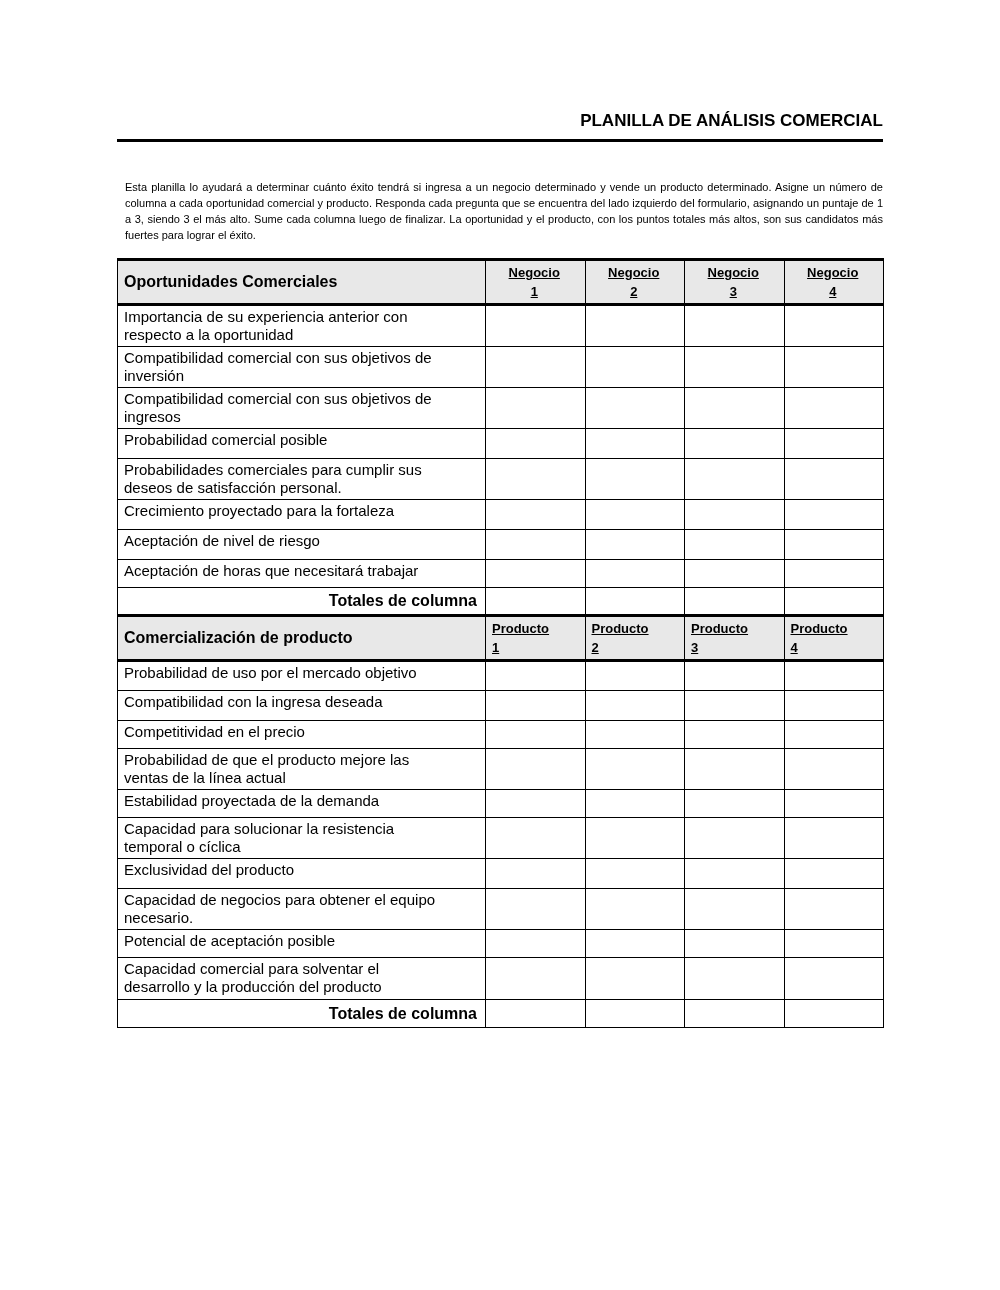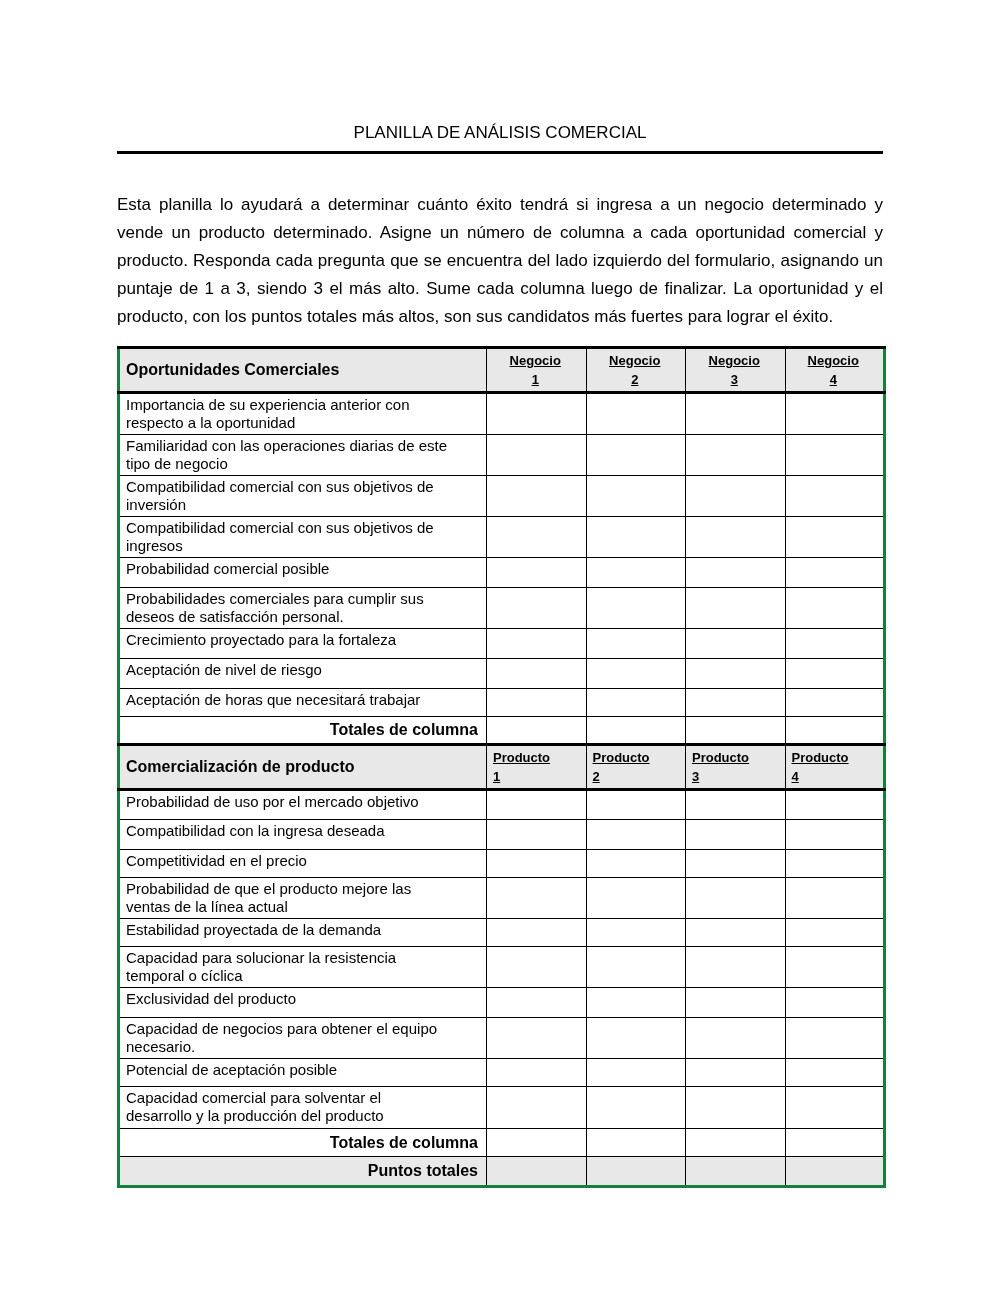--- a/index.html
+++ b/index.html
@@ -11,42 +11,42 @@
     min-height: 1290px;
     font-family: "Liberation Sans", "DejaVu Sans", sans-serif;
     color: #000;
   }
   .page {
     width: 766px;
     margin: 0 auto;
     padding-top: 110px;
   }
   .doc-title {
-    text-align: center;
+    text-align: right;
     font-size: 17px;
-    font-weight: normal;
+    font-weight: bold;
     line-height: 22px;
-    margin: 12px 0 7px 0;
+    margin: 0 0 7px 0;
   }
   .title-rule {
     height: 3px;
     background: #000;
     margin: 0 0 37px 0;
   }
   .intro {
-    font-size: 17px;
-    line-height: 28px;
+    font-size: 11px;
+    line-height: 16px;
     text-align: justify;
-    margin: 0 0 15px 0;
+    margin: 0 0 15px 8px;
   }
   table.analysis {
     border-collapse: collapse;
     table-layout: fixed;
     width: 766px;
-    border: 3px solid #15803d;
+    border: 1px solid #15803d;
     padding-left: 8px;
   }
   col.c-label { width: 368px; }
   col.c-score { width: 99.5px; }
   td {
     border: 1px solid #000;
     vertical-align: top;
     font-size: 15px;
     line-height: 18px;
     padding: 2px 8px 2px 6px;
@@ -109,28 +109,20 @@
 
     <tr class="h38">
       <td class="lbl">Importancia de su experiencia anterior con
 respecto a la oportunidad</td>
       <td class="score"></td>
       <td class="score"></td>
       <td class="score"></td>
       <td class="score"></td>
     </tr>
     <tr class="h38">
-      <td class="lbl">Familiaridad con las operaciones diarias de este
-tipo de negocio</td>
-      <td class="score"></td>
-      <td class="score"></td>
-      <td class="score"></td>
-      <td class="score"></td>
-    </tr>
-    <tr class="h38">
       <td class="lbl">Compatibilidad comercial con sus objetivos de
 inversión</td>
       <td class="score"></td>
       <td class="score"></td>
       <td class="score"></td>
       <td class="score"></td>
     </tr>
     <tr class="h38">
       <td class="lbl">Compatibilidad comercial con sus objetivos de
 ingresos</td>
@@ -265,23 +257,16 @@
       <td class="score"></td>
       <td class="score"></td>
     </tr>
     <tr class="h28">
       <td class="totals-lbl">Totales de columna</td>
       <td class="score"></td>
       <td class="score"></td>
       <td class="score"></td>
       <td class="score"></td>
     </tr>
-    <tr class="h30 grand-row">
-      <td class="totals-lbl">Puntos totales</td>
-      <td class="score"></td>
-      <td class="score"></td>
-      <td class="score"></td>
-      <td class="score"></td>
-    </tr>
   </tbody>
     </table>
 
 </div>
 
 </body></html>

